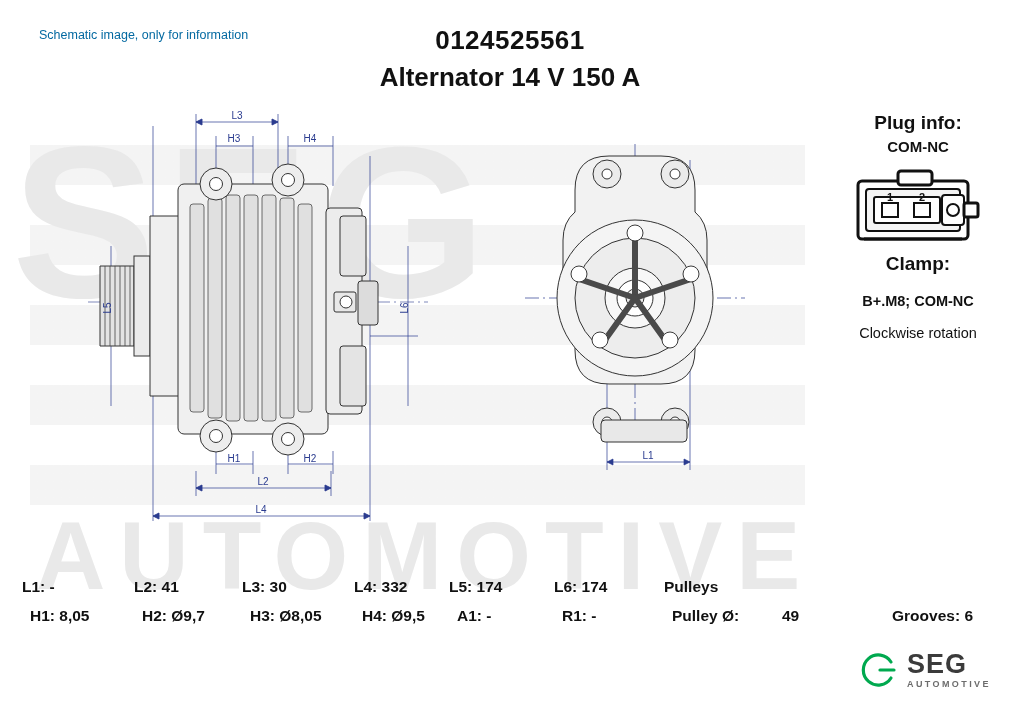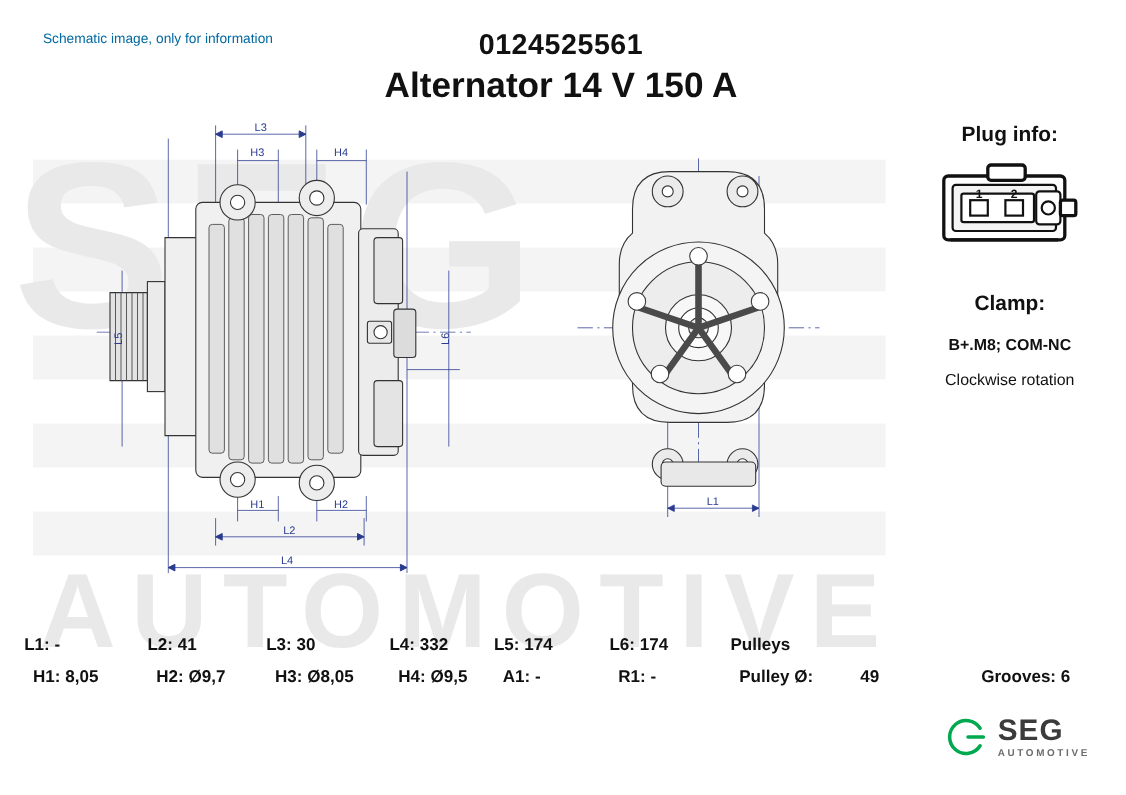--- a/index.html
+++ b/index.html
@@ -81,21 +81,21 @@
     text-align: center;
     z-index: 5;
   }
   .title-part {
     font-size: 26px;
     font-weight: bold;
     line-height: 32px;
     letter-spacing: 0.5px;
   }
   .title-desc {
-    font-size: 32px;
+    font-size: 26px;
     font-weight: bold;
     line-height: 34px;
     margin-top: 4px;
   }
 
   
   .info-col {
     position: absolute;
     left: 820px;
     top: 112px;
@@ -112,21 +112,20 @@
     font-size: 15px;
     font-weight: bold;
     margin-top: 4px;
   }
   .plug-wrap {
     margin-top: 12px;
     display: flex;
     justify-content: center;
   }
   .info-heading.clamp {
-    margin-top: 34px;
   }
   .info-value {
     font-size: 14.5px;
     font-weight: bold;
     margin-top: 18px;
   }
   .info-heading.rot {
     margin-top: 22px;
   }
   .info-value.rotv {
@@ -379,20 +378,21 @@
       <rect x="86" y="290" width="86" height="22" rx="4" fill="#e8e8e8"></rect>
     </g>
 
     <g font-family="Liberation Sans, sans-serif" font-size="10" fill="#2a3b8f" text-anchor="middle">
       <text x="133" y="329">L1</text>
     </g>
   </svg>
 
   <div class="info-col">
     <div class="info-heading">Plug info:</div>
+    <div class="info-sub">COM-NC</div>
 
     <div class="plug-wrap">
       <svg width="128" height="86" viewBox="0 0 128 86">
         <rect x="4" y="14" width="110" height="58" rx="4" fill="#ffffff" stroke="#111" stroke-width="3"></rect>
         <rect x="12" y="22" width="94" height="42" rx="3" fill="#f4f4f4" stroke="#111" stroke-width="2"></rect>
         <rect x="44" y="4" width="34" height="14" rx="3" fill="#ffffff" stroke="#111" stroke-width="3"></rect>
         <rect x="20" y="30" width="66" height="26" rx="2" fill="#ffffff" stroke="#111" stroke-width="2"></rect>
         <rect x="28" y="36" width="16" height="14" fill="#ffffff" stroke="#111" stroke-width="2"></rect>
         <rect x="60" y="36" width="16" height="14" fill="#ffffff" stroke="#111" stroke-width="2"></rect>
         <text x="36" y="34" font-family="Liberation Sans, sans-serif" font-size="11" font-weight="bold" text-anchor="middle" fill="#111">1</text>

